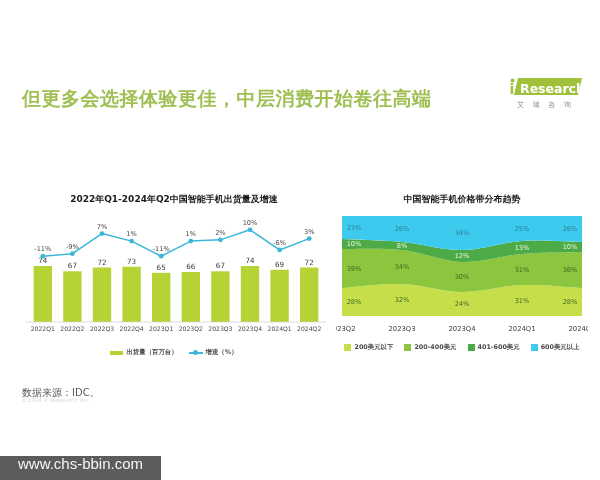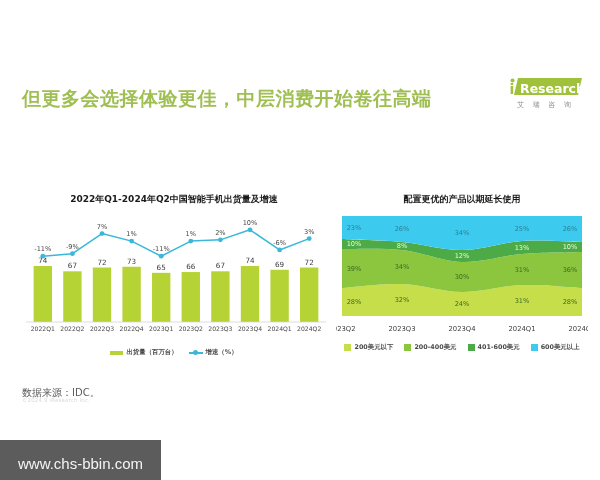--- a/index.html
+++ b/index.html
@@ -95,21 +95,21 @@
     font-size:10px;color:#5a5a5a;font-family:"DejaVu Sans",sans-serif;text-align:right;
   }
   .copyright{
     position:absolute;left:22px;top:397px;
     font-size:5.4px;color:#d8d8d8;letter-spacing:.2px;
     font-family:"DejaVu Sans",sans-serif;
   }
   .bottom-tag{
     position:absolute;left:0;bottom:0;
     background:#5c5c5c;color:#f5f5f5;
-    font-size:15px;padding:16px 18px 9px 18px;line-height:1;
+    font-size:15px;padding:0 18px 9px 18px;line-height:1;
     font-family:"Liberation Sans",sans-serif;
   }
 </style>
 </head>
 <body>
 
 <div class="page">
 
 
   <div class="brand">
@@ -197,21 +197,21 @@
               <i></i>
               <b></b>
             </span>
           <span>增速（%）</span>
         </span>
       </div>
     </div>
 
     <div class="chart-panel panel-right">
       <div class="chart-title">
-        <div>配置更优的产品以期延长使用</div>
+        <div>中国智能手机价格带分布趋势</div>
       </div>
       <div class="area-plot">
         <svg id="areaSvg" width="252" height="130" viewBox="0 0 252 130">
             <path d="M6.00 78.00 C16.00 77.33,46.00 73.33,66.00 74.00 C86.00 74.67,106.00 81.83,126.00 82.00 C146.00 82.17,166.00 75.67,186.00 75.00 C206.00 74.33,236.00 77.50,246.00 78.00 L246.00 106.00 C236.00 106.00,206.00 106.00,186.00 106.00 C166.00 106.00,146.00 106.00,126.00 106.00 C106.00 106.00,86.00 106.00,66.00 106.00 C46.00 106.00,16.00 106.00,6.00 106.00 Z" fill="#c7de4b"></path>
             <path d="M6.00 39.00 C16.00 39.17,46.00 37.83,66.00 40.00 C86.00 42.17,106.00 51.33,126.00 52.00 C146.00 52.67,166.00 45.67,186.00 44.00 C206.00 42.33,236.00 42.33,246.00 42.00 L246.00 78.00 C236.00 77.50,206.00 74.33,186.00 75.00 C166.00 75.67,146.00 82.17,126.00 82.00 C106.00 81.83,86.00 74.67,66.00 74.00 C46.00 73.33,16.00 77.33,6.00 78.00 Z" fill="#8cc63e"></path>
             <path d="M6.00 29.00 C16.00 29.50,46.00 30.17,66.00 32.00 C86.00 33.83,106.00 40.17,126.00 40.00 C146.00 39.83,166.00 32.33,186.00 31.00 C206.00 29.67,236.00 31.83,246.00 32.00 L246.00 42.00 C236.00 42.33,206.00 42.33,186.00 44.00 C166.00 45.67,146.00 52.67,126.00 52.00 C106.00 51.33,86.00 42.17,66.00 40.00 C46.00 37.83,16.00 39.17,6.00 39.00 Z" fill="#4cab46"></path>
             <path d="M6.00 6.00 C16.00 6.00,46.00 6.00,66.00 6.00 C86.00 6.00,106.00 6.00,126.00 6.00 C146.00 6.00,166.00 6.00,186.00 6.00 C206.00 6.00,236.00 6.00,246.00 6.00 L246.00 32.00 C236.00 31.83,206.00 29.67,186.00 31.00 C166.00 32.33,146.00 39.83,126.00 40.00 C106.00 40.17,86.00 33.83,66.00 32.00 C46.00 30.17,16.00 29.50,6.00 29.00 Z" fill="#3ccbef"></path>
             <text x="18.00" y="94.20" text-anchor="middle" class="area-label" fill="#3f6b24">28%</text>
             <text x="66.00" y="92.20" text-anchor="middle" class="area-label" fill="#3f6b24">32%</text>
             <text x="126.00" y="96.20" text-anchor="middle" class="area-label" fill="#3f6b24">24%</text>

